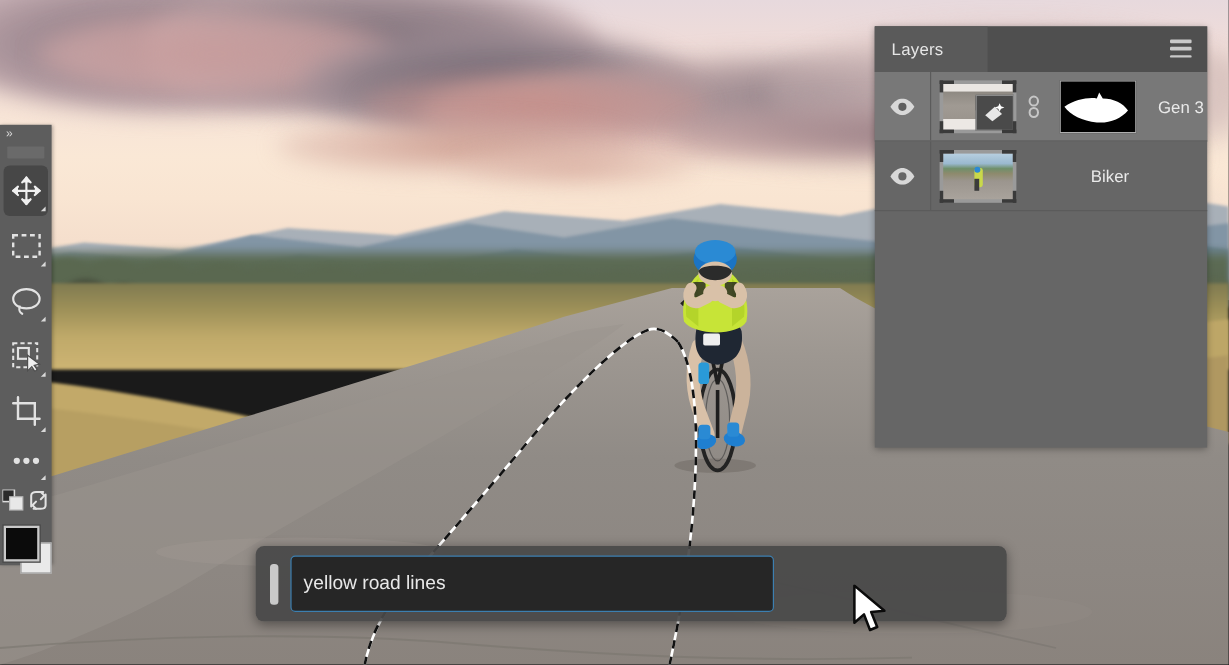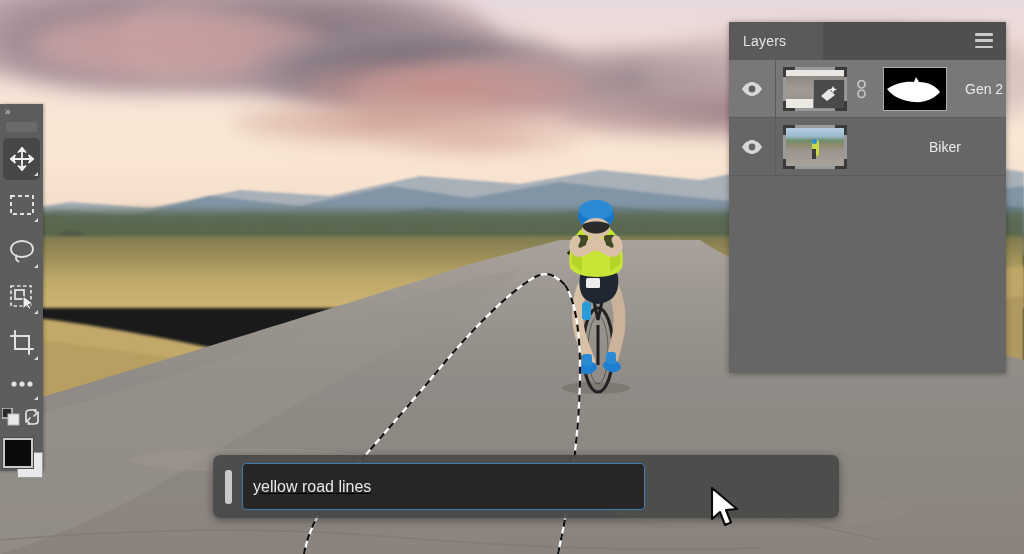--- a/index.html
+++ b/index.html
@@ -166,21 +166,20 @@
     background:#c9c9c9; border-radius:3px;
   }
   #promptwrap {
     margin-left:10px;
     width:403px; height:47px;
     background:#262626;
     border:1.5px solid #3c7fb0;
     border-radius:4px;
     display:flex; align-items:center;
     box-sizing:border-box;
-    text-decoration:underline;
   }
   #promptwrap .txt {
     color:#e8e8e8; font-size:16px; padding-left:10px;
     white-space:nowrap; overflow:hidden;
   }
   #genbtn {
     margin-left:13px;
     width:162px; height:47px;
     background:#4a4a4a;
     border-radius:5px;
@@ -451,21 +450,21 @@
         </svg>
       </div>
 
       <div class="masked">
         <svg width="100%" height="100%" viewBox="0 0 62 42" preserveAspectRatio="none">
           <rect width="62" height="42" fill="#000"></rect>
           <path d="M3,21 C12,15 22,13 30,14 L32,9 L35,14 C44,14 52,18 56,24 C50,31 40,35 30,34 C18,33 8,28 3,21 Z" fill="#ffffff"></path>
         </svg>
       </div>
 
-      <div class="lname">Gen 2</div>
+      <div class="lname">Gen 3</div>
     </div>
 
     <div class="row">
       <div class="eyecell">
         <svg width="22" height="14" viewBox="0 0 22 14">
           <path d="M1,7 C4,2 8,0 11,0 C14,0 18,2 21,7 C18,12 14,14 11,14 C8,14 4,12 1,7 Z" fill="#d8d8d8"></path>
           <ellipse cx="11" cy="7" rx="3.4" ry="3.4" fill="#666666"></ellipse>
         </svg>
       </div>
 
@@ -478,21 +477,21 @@
         <div class="tick" style="left:0;top:0;width:12px;height:3px;"></div>
         <div class="tick" style="left:0;top:0;width:3px;height:10px;"></div>
         <div class="tick" style="right:0;top:0;width:12px;height:3px;"></div>
         <div class="tick" style="right:0;top:0;width:3px;height:10px;"></div>
         <div class="tick" style="left:0;bottom:0;width:12px;height:3px;"></div>
         <div class="tick" style="left:0;bottom:0;width:3px;height:10px;"></div>
         <div class="tick" style="right:0;bottom:0;width:12px;height:3px;"></div>
         <div class="tick" style="right:0;bottom:0;width:3px;height:10px;"></div>
       </div>
 
-      <div class="lname" style="margin-left:82px;text-align:center;">Biker</div>
+      <div class="lname" style="margin-left:62px;text-align:center;">Biker</div>
     </div>
   </div>
 
   <div id="taskbar">
     <div id="grip"></div>
 
     <div id="promptwrap">
       <div class="txt" title="Describe what you want to generate">yellow road lines</div>
     </div>
 

